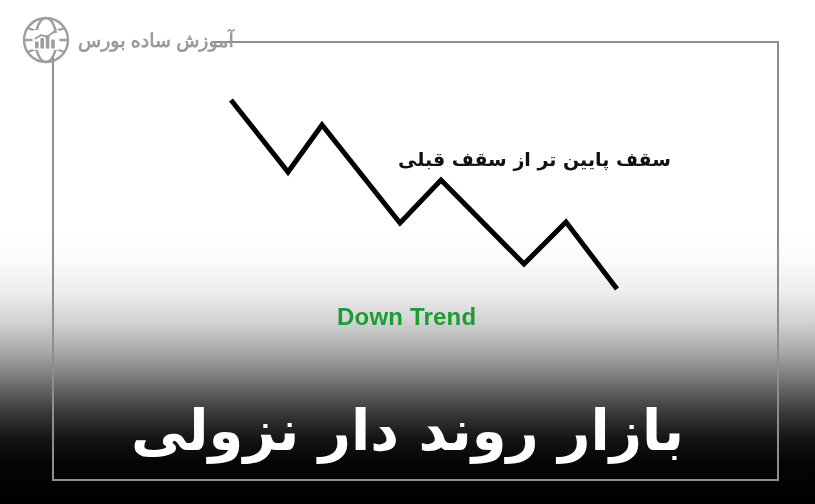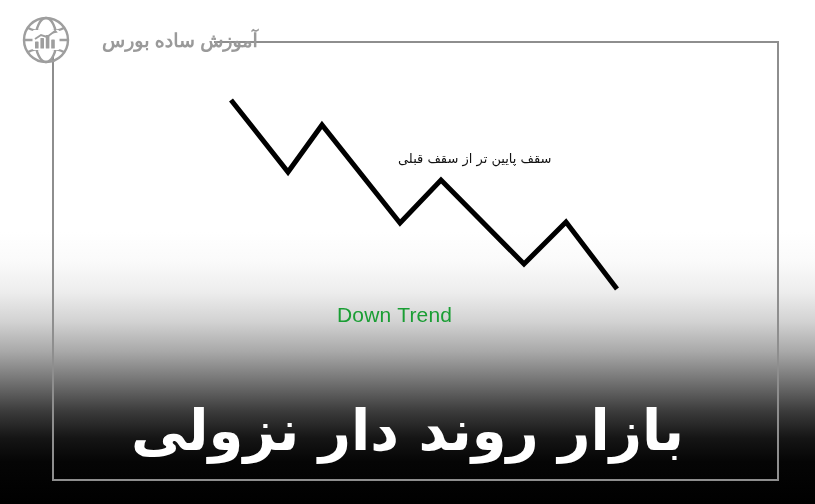--- a/index.html
+++ b/index.html
@@ -65,21 +65,20 @@
   #globe-icon {
     width: 52px;
     height: 52px;
     flex: 0 0 52px;
   }
   #logo-text {
     display: flex;
     flex-direction: column;
     justify-content: flex-start;
     padding-top: 2px;
-    margin-left: 24px;
   }
   #logo-fa {
     font-size: 19px;
     color: #9a9a9a;
     letter-spacing: -0.5px;
     line-height: 20px;
     direction: rtl;
     white-space: nowrap;
     font-weight: 600;
   }
@@ -96,35 +95,35 @@
     left: 0;
     top: 0;
     width: 815px;
     height: 504px;
   }
   
   .annotation {
     position: absolute;
     direction: rtl;
     color: #111111;
-    font-size: 13px;
-    font-weight: normal;
+    font-size: 19px;
+    font-weight: bold;
     white-space: nowrap;
     line-height: 16px;
     font-family: "DejaVu Sans", "Liberation Sans", sans-serif;
   }
   #ann-high { left: 398px; top: 151px; }
   #ann-low  { left: 350px; top: 231px; }
   
   #down-trend {
     position: absolute;
     left: 337px;
     top: 303px;
-    font-size: 21px;
-    font-weight: normal;
+    font-size: 24px;
+    font-weight: bold;
     color: #1a9e34;
     letter-spacing: 0.2px;
     white-space: nowrap;
   }
   
   #bottom-title {
     position: absolute;
     left: 0;
     top: 398px;
     width: 815px;

